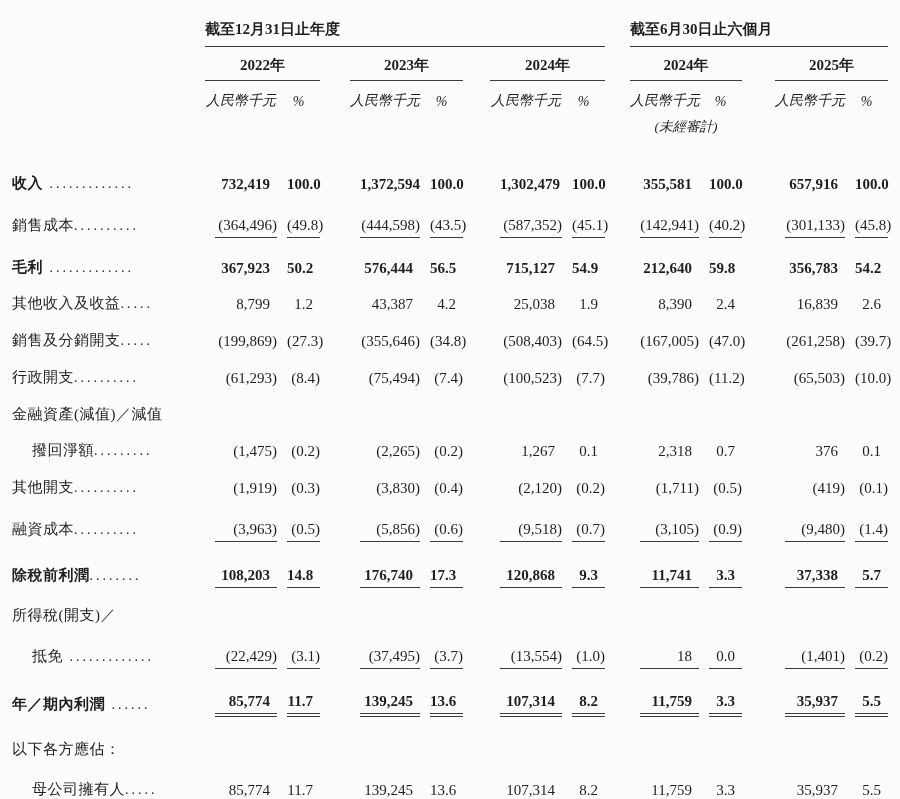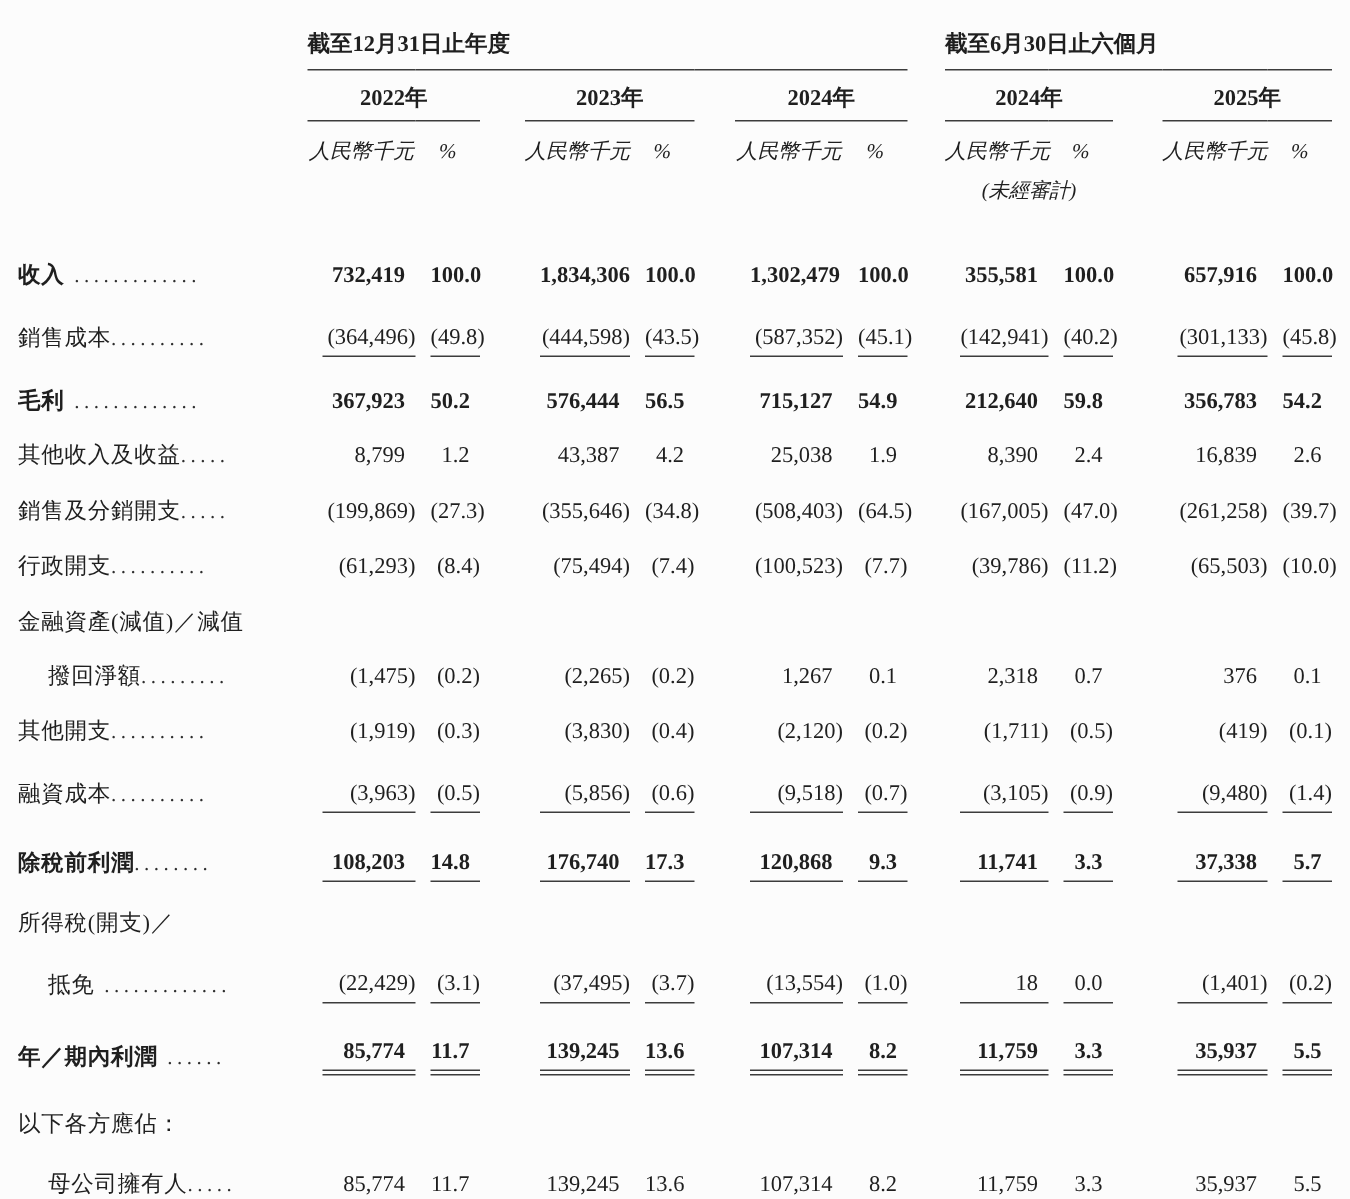--- a/index.html
+++ b/index.html
@@ -113,21 +113,21 @@
       <tr style="height: 60px;">
         <td class="lblcell"><span class="txt bold">收入</span><span class="dots"> .............</span></td>
         <td>
           <div class="v bold np">732,419</div>
         </td>
         <td>
           <div class="v bold np">100.0</div>
         </td>
         <td></td>
         <td>
-          <div class="v bold np">1,834,306</div>
+          <div class="v bold np">1,372,594</div>
         </td>
         <td>
           <div class="v bold np">100.0</div>
         </td>
         <td></td>
         <td>
           <div class="v bold np">1,302,479</div>
         </td>
         <td>
           <div class="v bold np">100.0</div>

